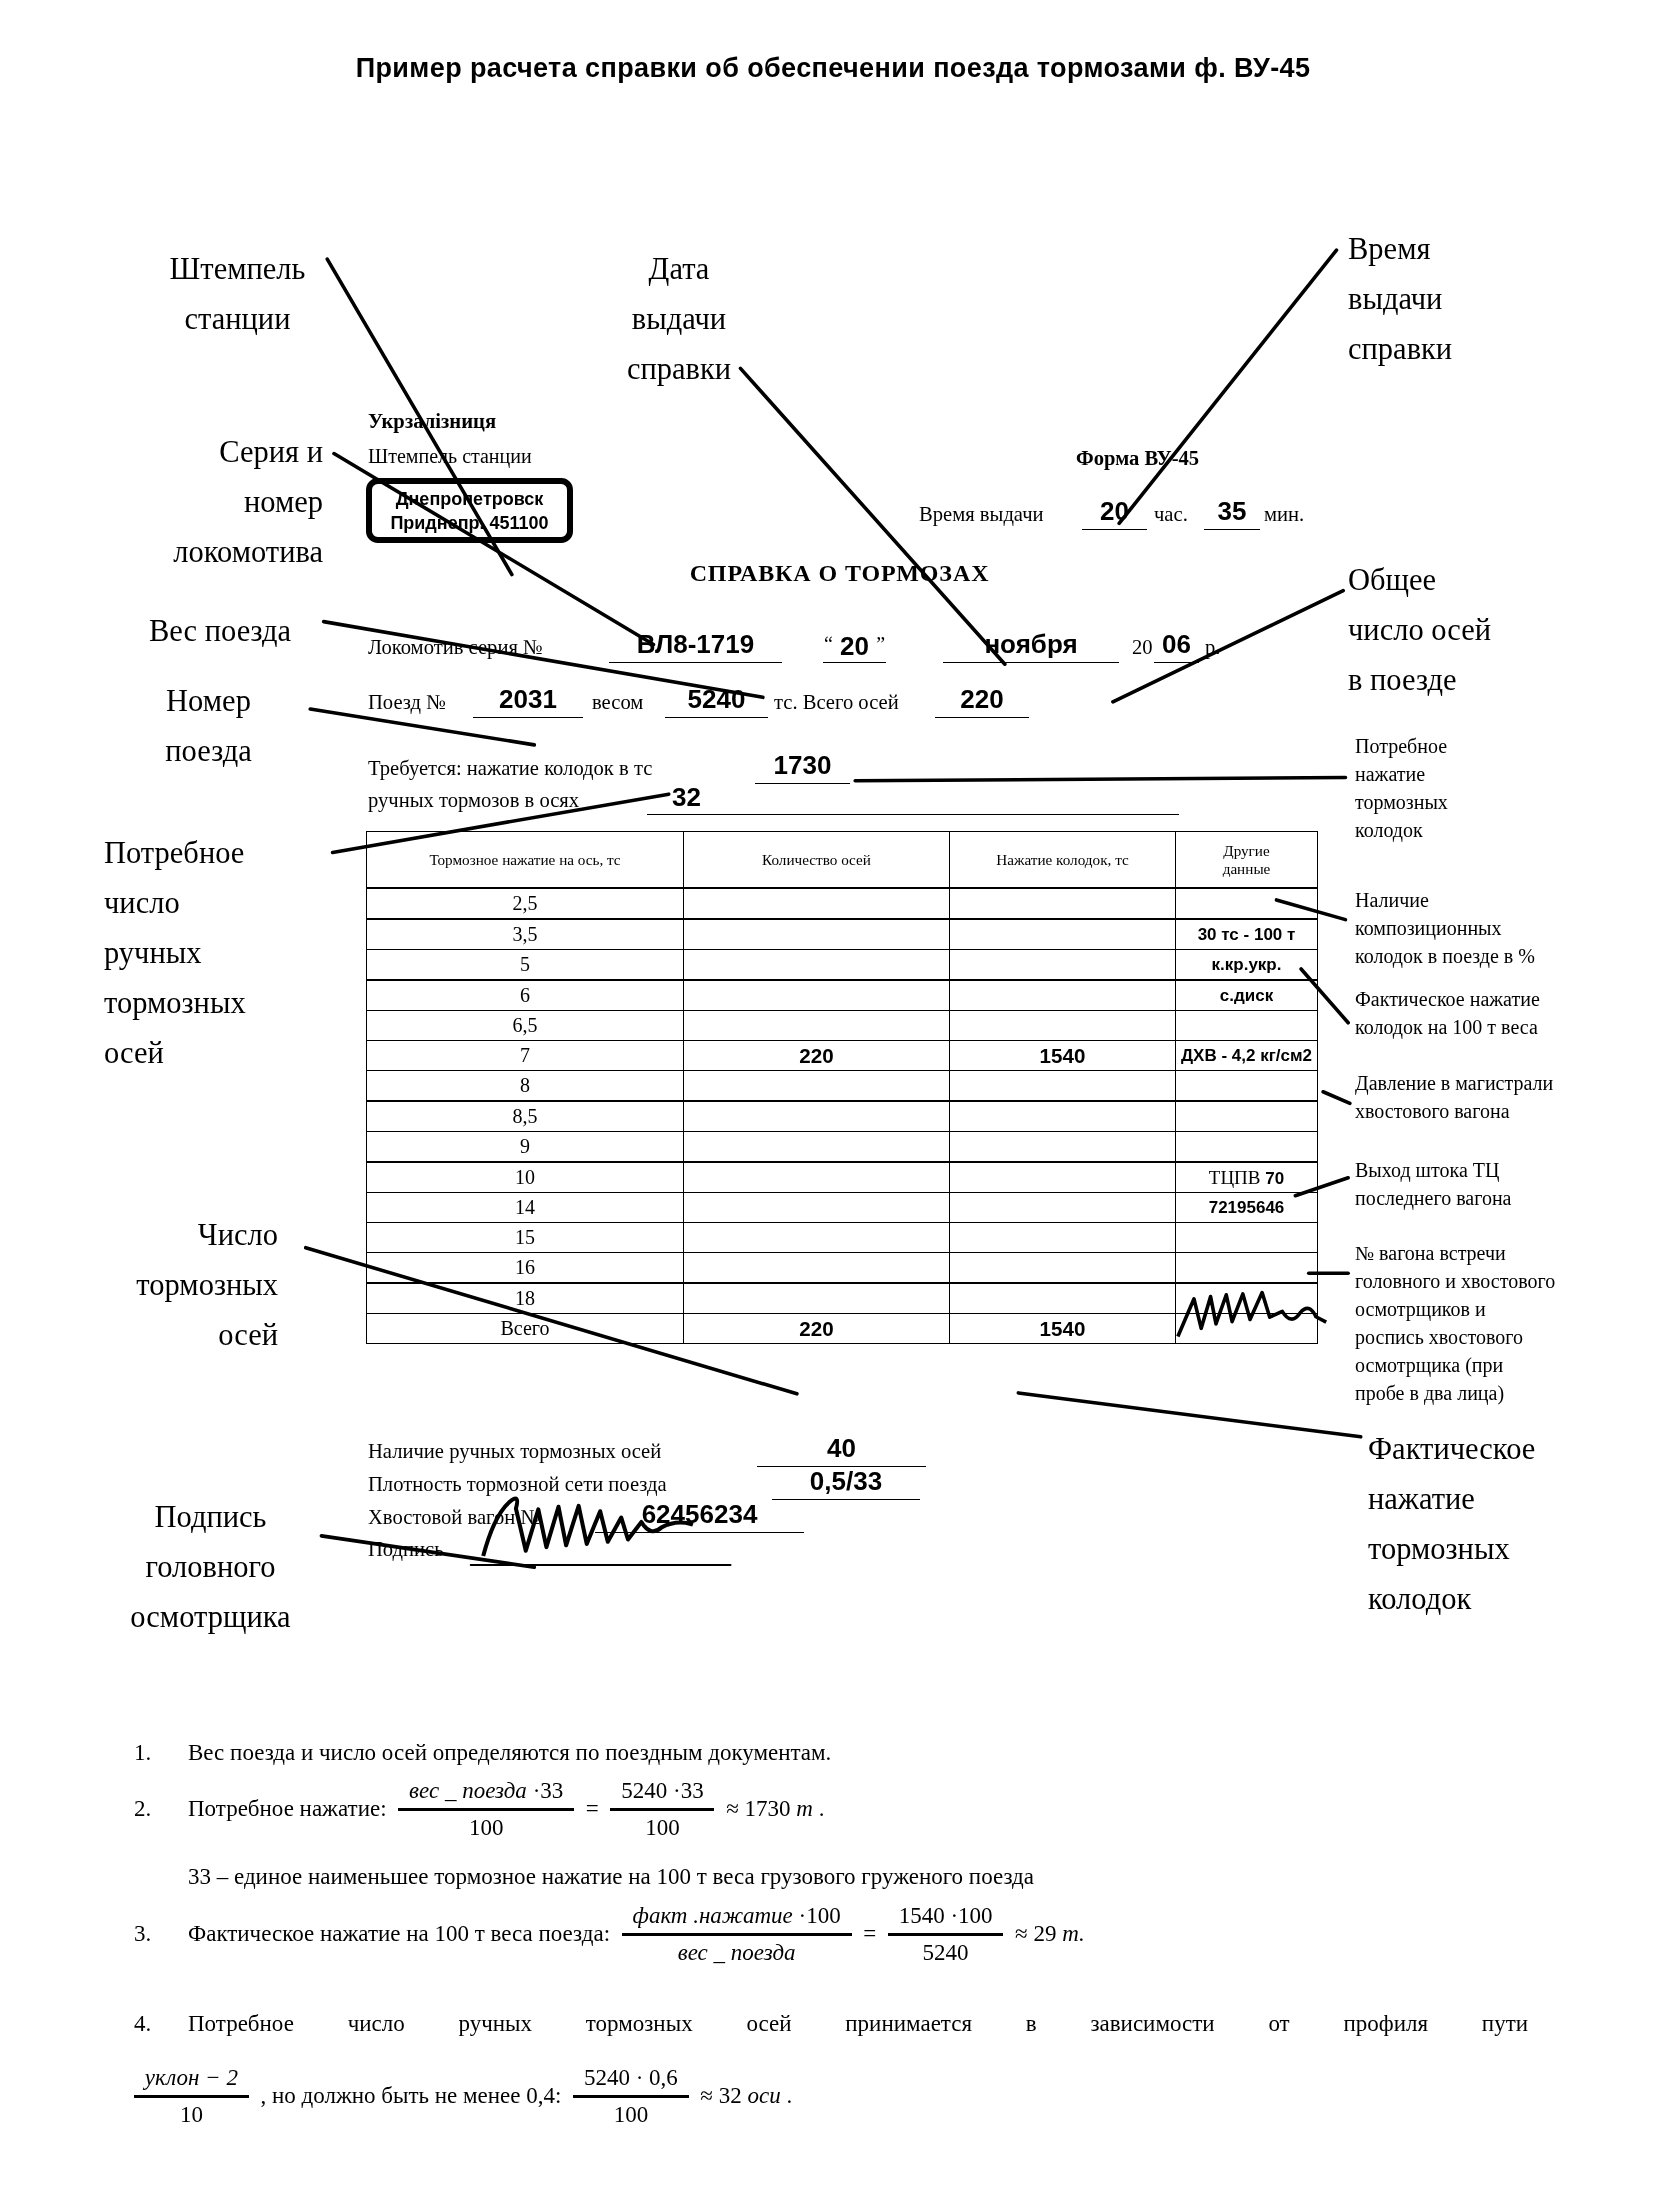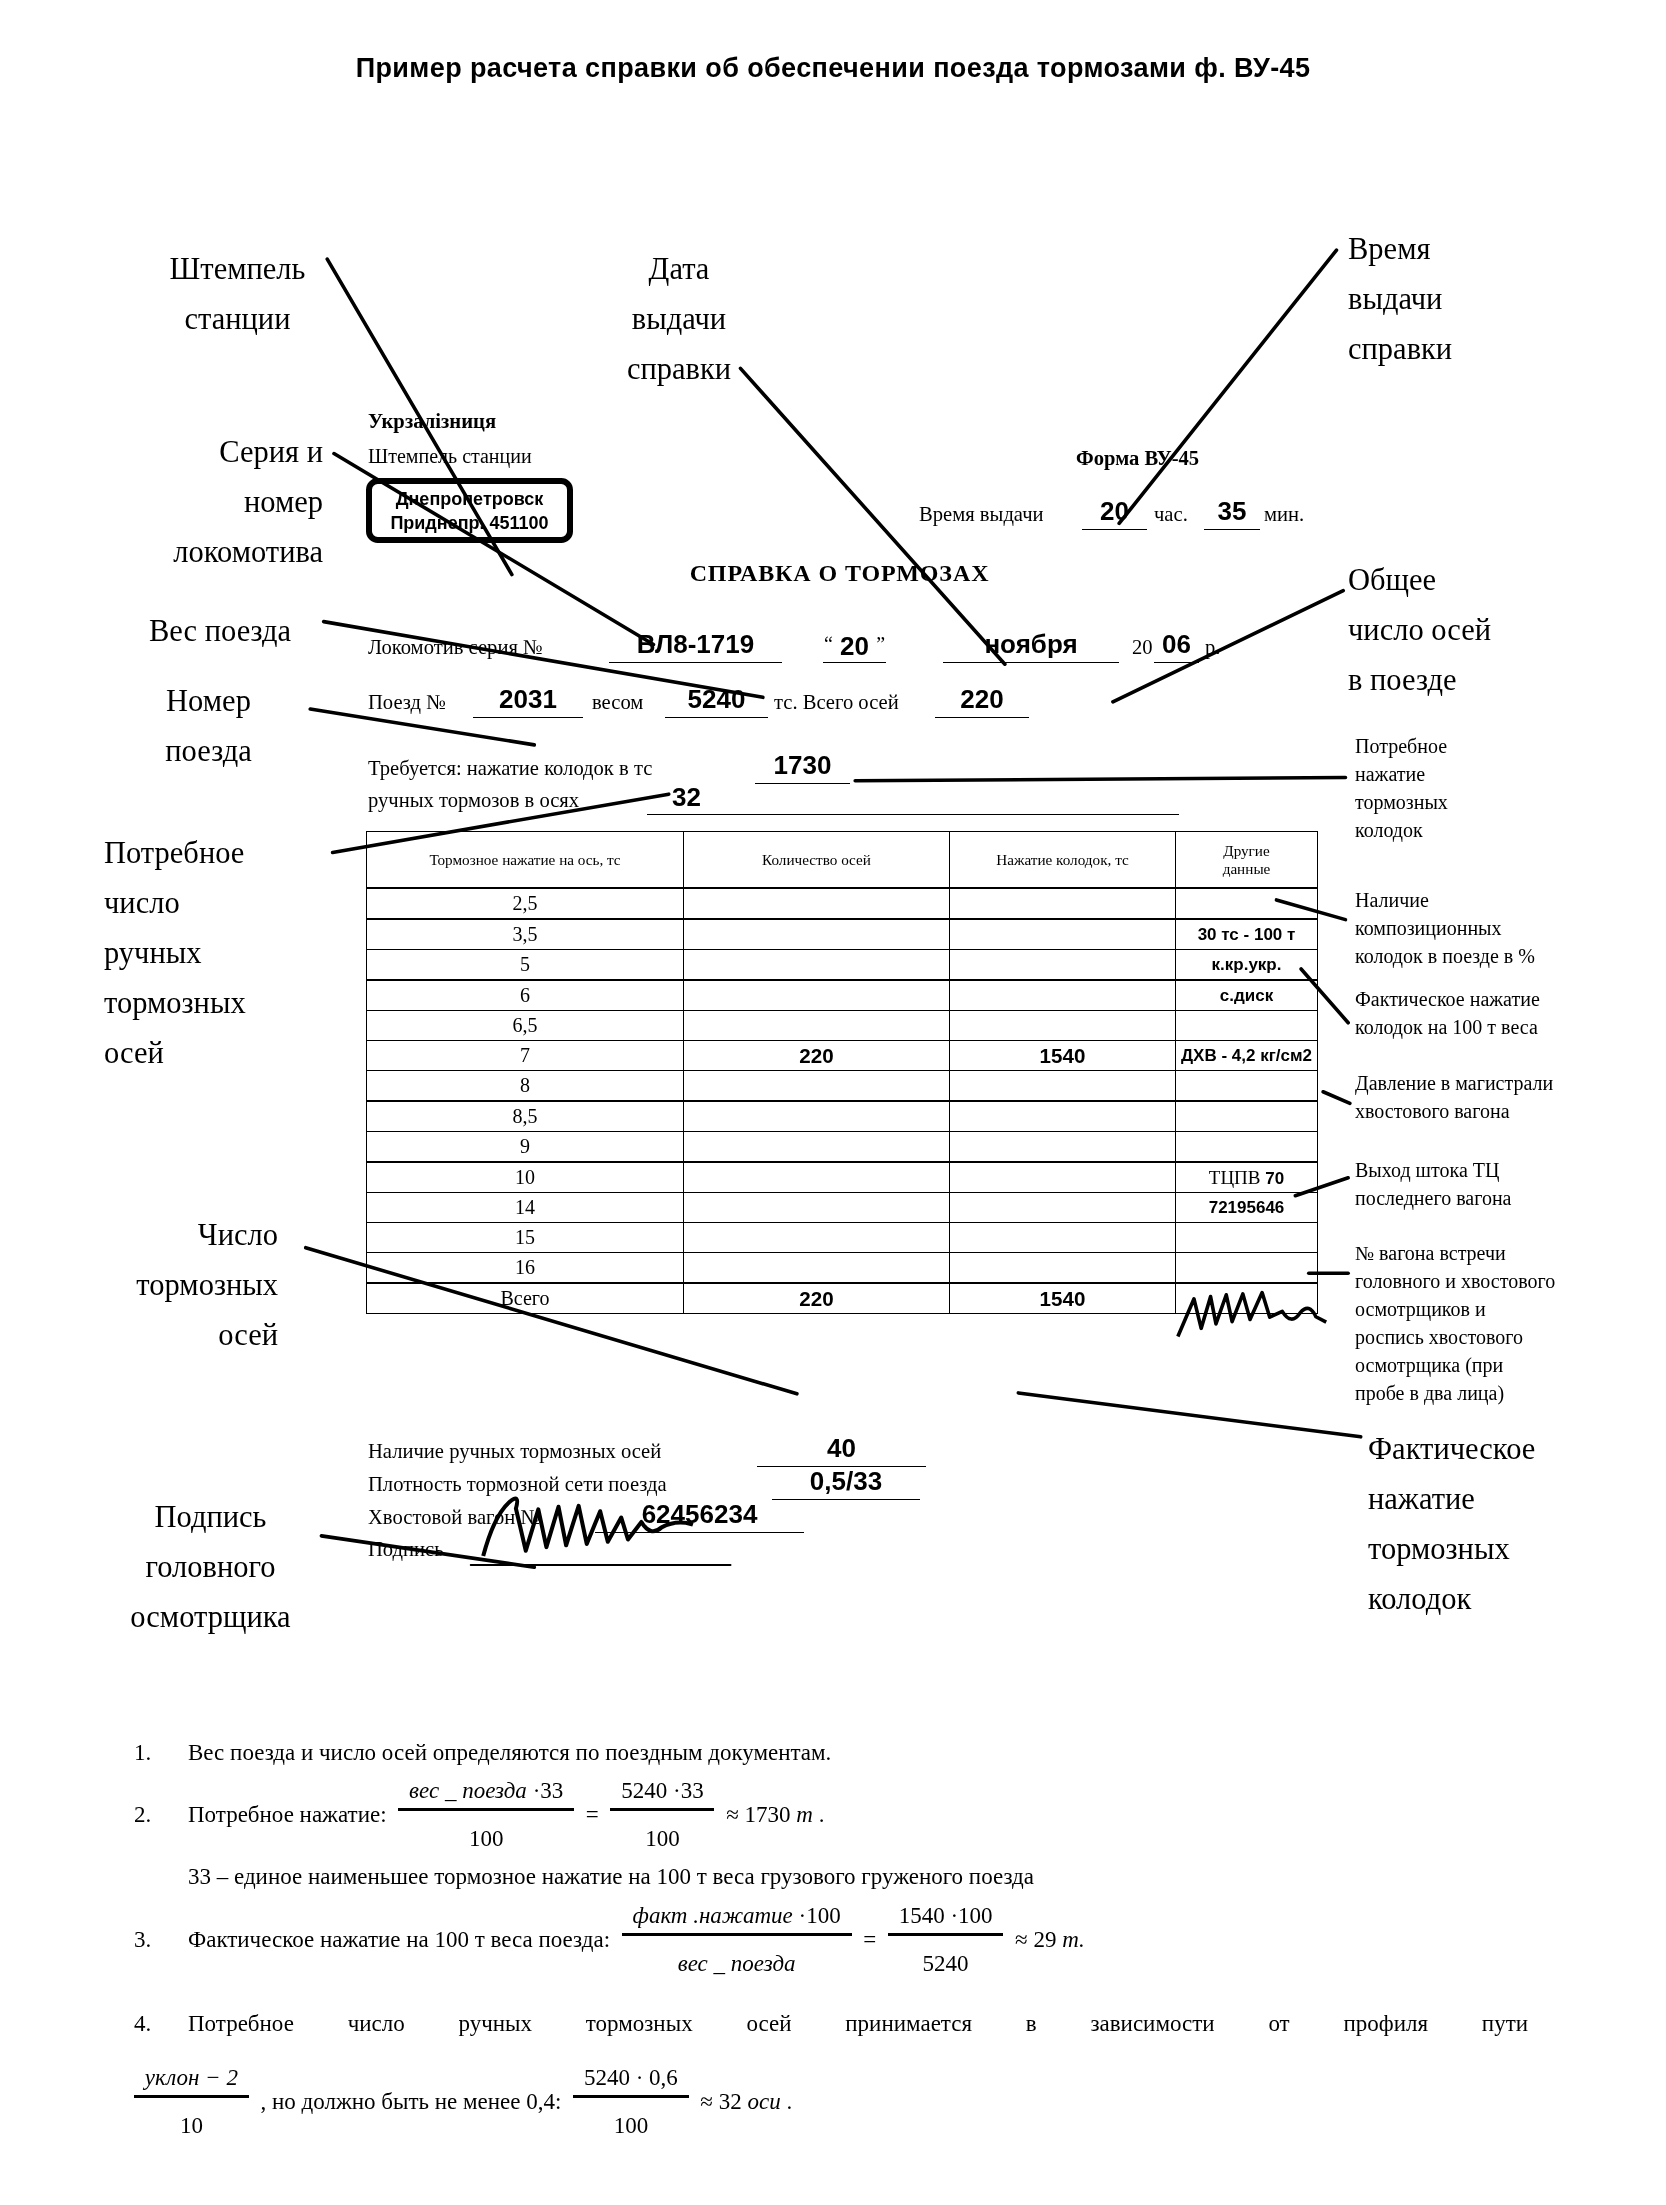--- a/index.html
+++ b/index.html
@@ -54,21 +54,21 @@
   .tbl td.c1{font-size:20px;}
   .tbl td.c2,.tbl td.c3{font-family:"Liberation Sans",sans-serif;font-weight:bold;font-size:20.6px;}
   .bs{font-family:"Liberation Sans",sans-serif;font-weight:bold;font-size:17px;white-space:nowrap;}
   .sr{font-size:19px;}
   
   .note-no{display:inline-block;width:54px;font-size:23px;}
   .note{position:absolute;font-size:23px;}
   .nflex{display:flex;align-items:center;}
   .frac{display:inline-block;text-align:center;font-size:23px;margin:0 11.7px;}
   .frac .num{display:block;padding:0 10.8px 3.6px;border-bottom:3.1px solid #000;white-space:nowrap;}
-  .frac .den{display:block;padding-top:15px;white-space:nowrap;}
+  .frac .den{display:block;padding-top:4px;white-space:nowrap;}
   .it{font-style:italic;}
   .just{display:inline-block;width:1340px;text-align:justify;text-align-last:justify;vertical-align:top;}
   svg.overlay{position:absolute;left:0;top:0;z-index:30;pointer-events:none;}
 </style>
 </head>
 <body>
 
 <div id="page">
 
   <div class="doc-title">Пример расчета справки об обеспечении поезда тормозами ф. ВУ-45</div>
@@ -285,20 +285,26 @@
           <td class="c4"><span class="bs">72195646</span></td>
         </tr>
         <tr>
           <td class="c1">15</td>
           <td class="c2"></td>
           <td class="c3"></td>
           <td class="c4"></td>
         </tr>
         <tr class="thick">
           <td class="c1">16</td>
+          <td class="c2"></td>
+          <td class="c3"></td>
+          <td class="c4"></td>
+        </tr>
+        <tr>
+          <td class="c1">18</td>
           <td class="c2"></td>
           <td class="c3"></td>
           <td class="c4"></td>
         </tr>
         <tr>
           <td class="c1">Всего</td>
           <td class="c2">220</td>
           <td class="c3">1540</td>
           <td class="c4"></td>
         </tr>

